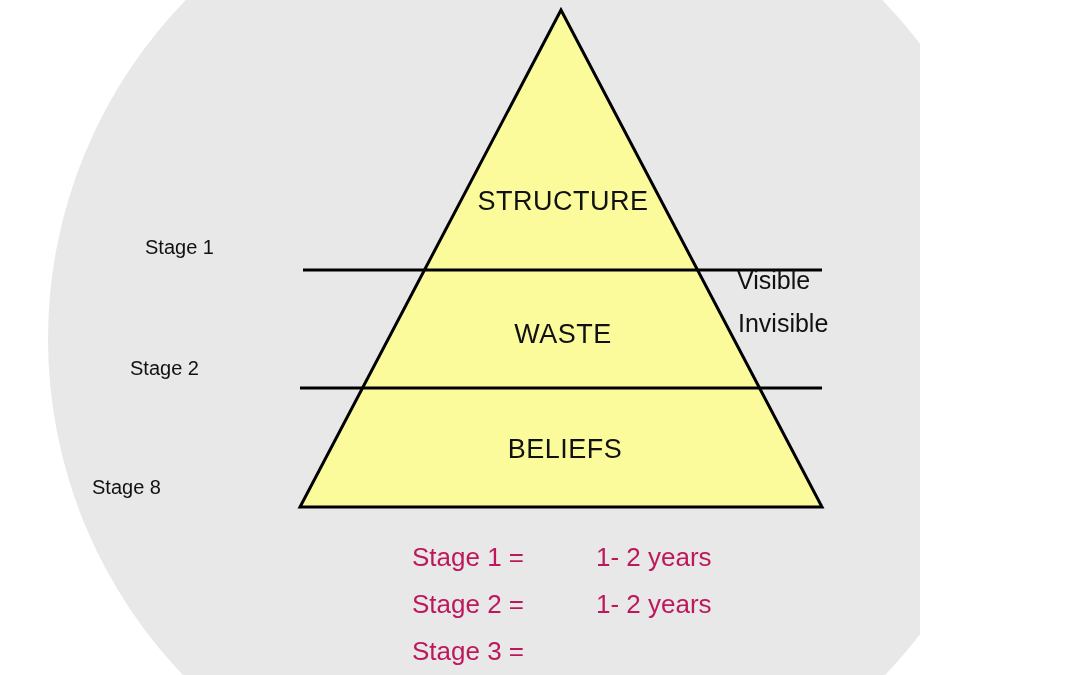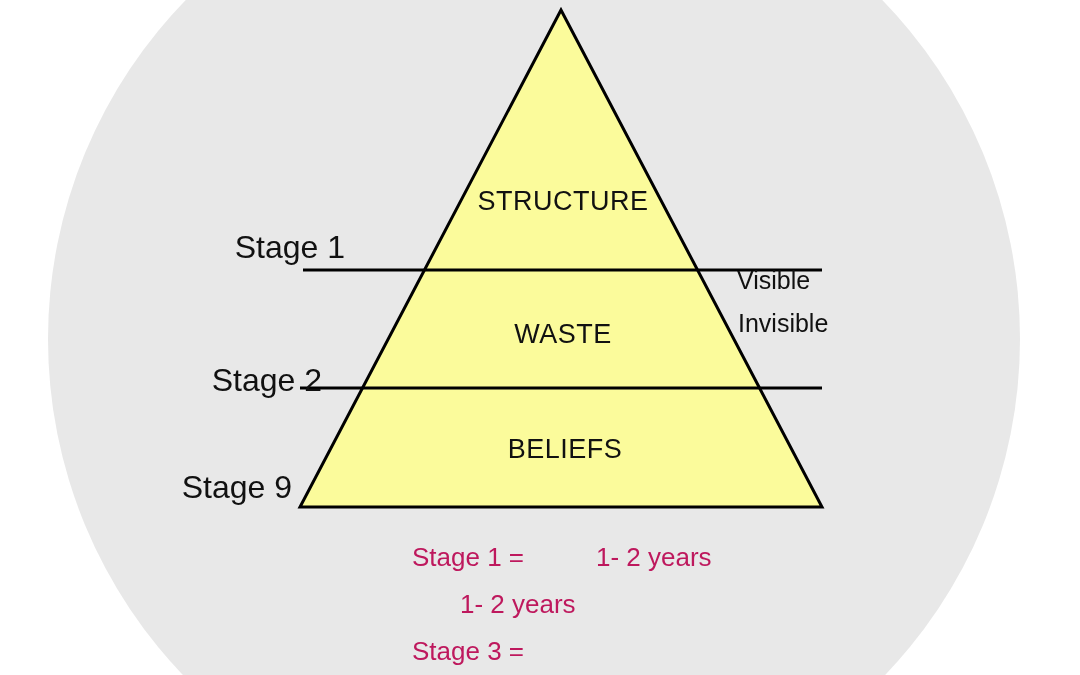--- a/index.html
+++ b/index.html
@@ -1,36 +1,35 @@
 <!DOCTYPE html>
 <html><head>
 <meta charset="utf-8">
 <style>
   html, body { margin: 0; padding: 0; background: #ffffff; }
   #canvas {
     position: relative;
-    width: 1080px;
+    width: 920px;
     height: 675px;
     background: #ffffff;
     overflow: hidden;
     font-family: "Liberation Sans", sans-serif;
   }
   #shape-layer { position: absolute; left: 0; top: 0; }
   .label { position: absolute; color: #111111; white-space: nowrap; }
   .tier-label {
     width: 320px;
     text-align: center;
     font-size: 27px;
     line-height: 32px;
     letter-spacing: 0.5px;
   }
   .stage-label {
     width: 200px;
-    text-align: right;
-    font-size: 32px;
+    font-size: 20px;
     line-height: 30px;
   }
   .side-label {
     font-size: 25px;
     line-height: 30px;
     margin-top: 33px;
   }
   #legend {
     position: absolute;
     left: 412px;
@@ -52,32 +51,33 @@
     <polygon points="561,10 300,507 822,507" stroke="#000000" stroke-width="3" stroke-linejoin="miter" fill="#FBFB9B"></polygon>
     <line x1="303" y1="270" x2="822" y2="270" stroke="#000000" stroke-width="3"></line>
     <line x1="300" y1="388" x2="822" y2="388" stroke="#000000" stroke-width="3"></line>
   </svg>
 
   <div class="label tier-label" style="left:403px; top:185px;">STRUCTURE</div>
   <div class="label tier-label" style="left:405px; top:433px;">BELIEFS</div>
   <div class="label tier-label" style="left:403px; top:318px;">WASTE</div>
 
   <div class="label stage-label" style="left:145px; top:232px;">Stage 1</div>
-  <div class="label stage-label" style="left:122px; top:353px;margin-top:12px;">Stage 2</div>
-  <div class="label stage-label" style="left:92px; top:472px;">Stage 9</div>
+  <div class="label stage-label" style="left:130px; top:353px;">Stage 2</div>
+  <div class="label stage-label" style="left:92px; top:472px;">Stage 8</div>
 
   <div class="label side-label" style="left:737px; top:232px;">Visible</div>
   <div class="label side-label" style="left:738px; top:275px;">Invisible</div>
 
   <div id="legend">
     <div class="legend-row">
       <span class="legend-label">Stage 1 =</span>
       <span class="legend-value">1- 2 years</span>
     </div>
     <div class="legend-row">
+      <span class="legend-label">Stage 2 =</span>
       <span class="legend-value">1- 2 years</span>
     </div>
     <div class="legend-row">
       <span class="legend-label">Stage 3 =</span>
     </div>
   </div>
 
 </div>
 
 </body></html>

